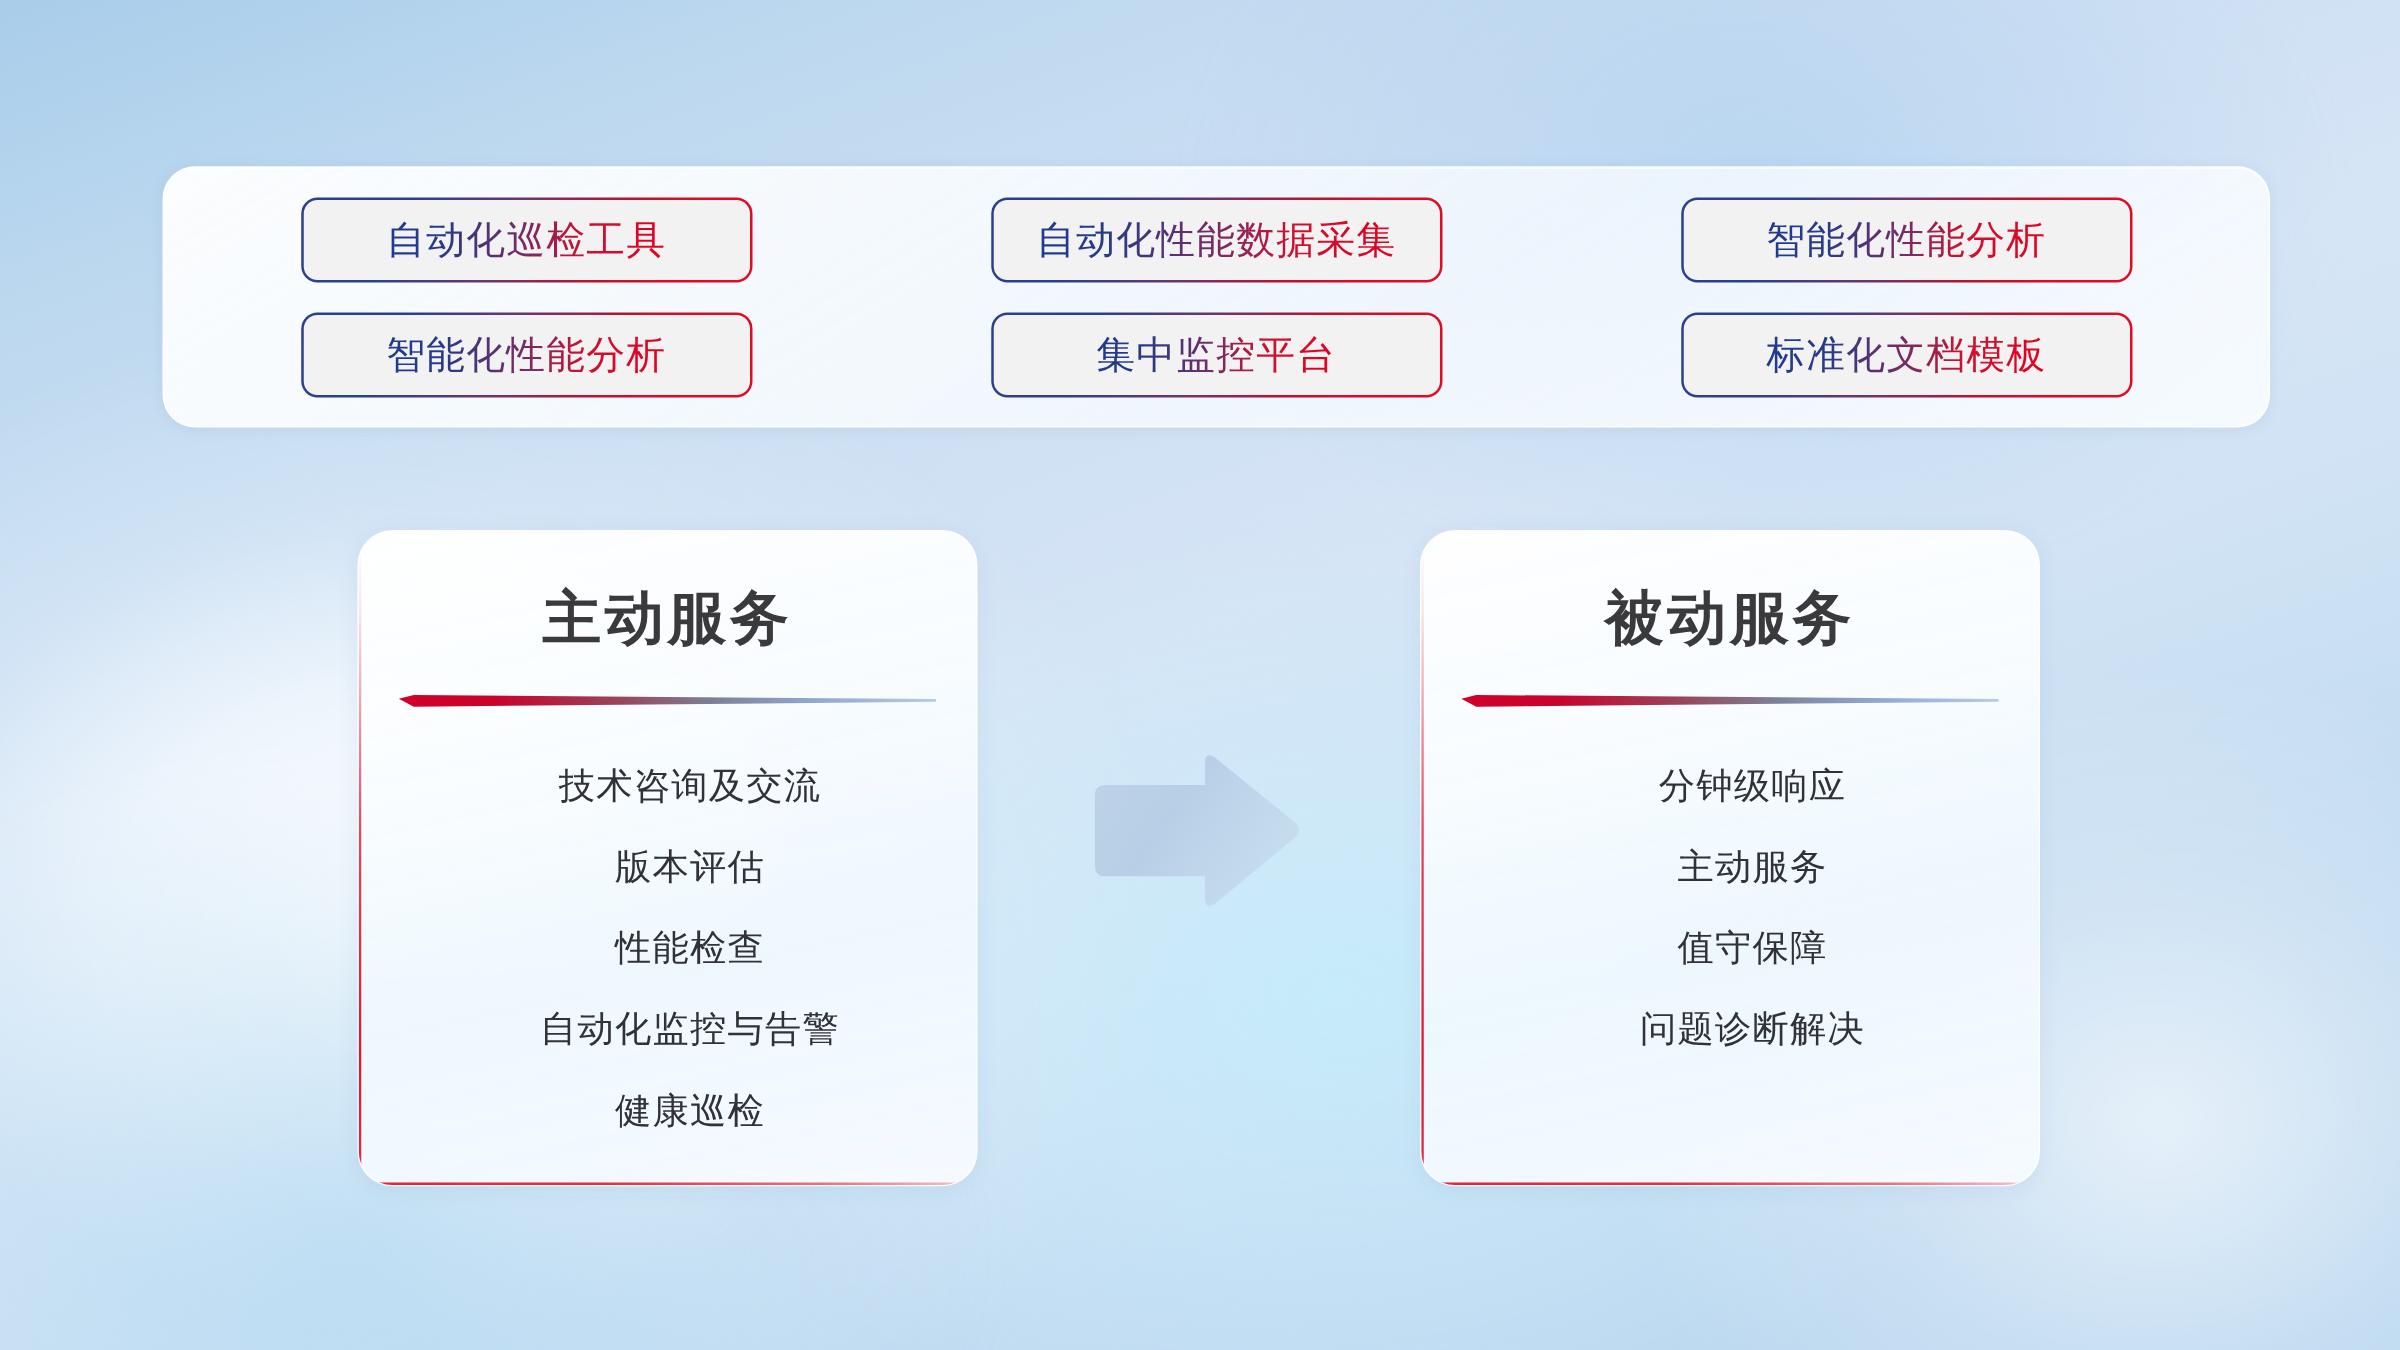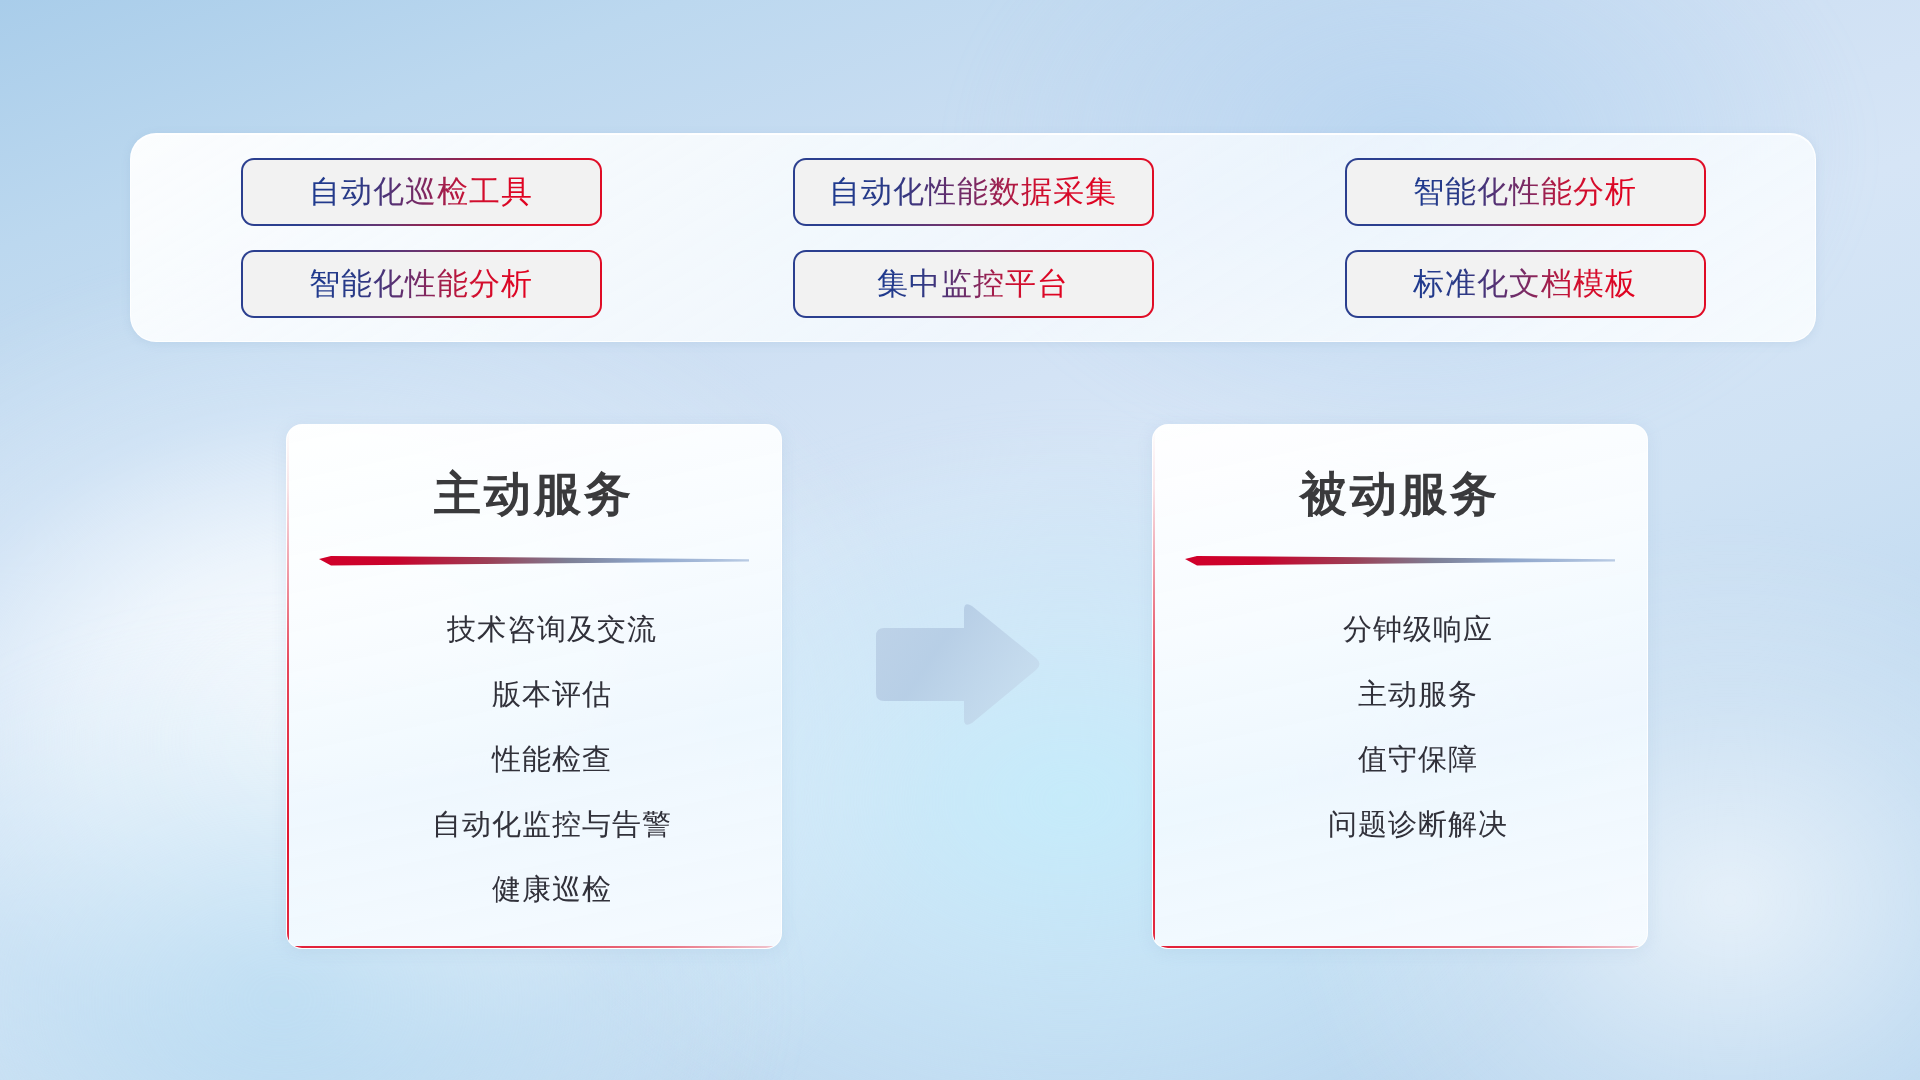--- a/index.html
+++ b/index.html
@@ -160,33 +160,33 @@
     -webkit-text-fill-color: transparent;
     white-space: nowrap;
   }
 
   
   .card {
     position: absolute;
     width: 496px;
     height: 525px;
     top: 424px;
-    border-radius: 16px;
+    border-radius: 28px;
     background: linear-gradient(168deg,
         rgba(255,255,255,0.97) 0%,
         rgba(250,253,255,0.95) 30%,
         rgba(240,248,254,0.93) 62%,
         rgba(246,251,255,0.96) 100%);
     border: 1px solid rgba(255,255,255,0.9);
     box-shadow: 0 3px 16px rgba(120,155,195,0.14);
     box-sizing: border-box;
     overflow: hidden;
   }
   .card-left  { left: 286px; }
-  .card-right { left: 1136px; margin-left: 16px; }
+  .card-right { left: 1136px; }
   
   .card::before {
     content: "";
     position: absolute;
     left: 0; top: 0; bottom: 0;
     width: 2px;
     background: linear-gradient(180deg,
       rgba(224,10,36,0) 0%,
       rgba(224,10,36,0.10) 12%,
       rgba(224,10,36,0.75) 46%,

